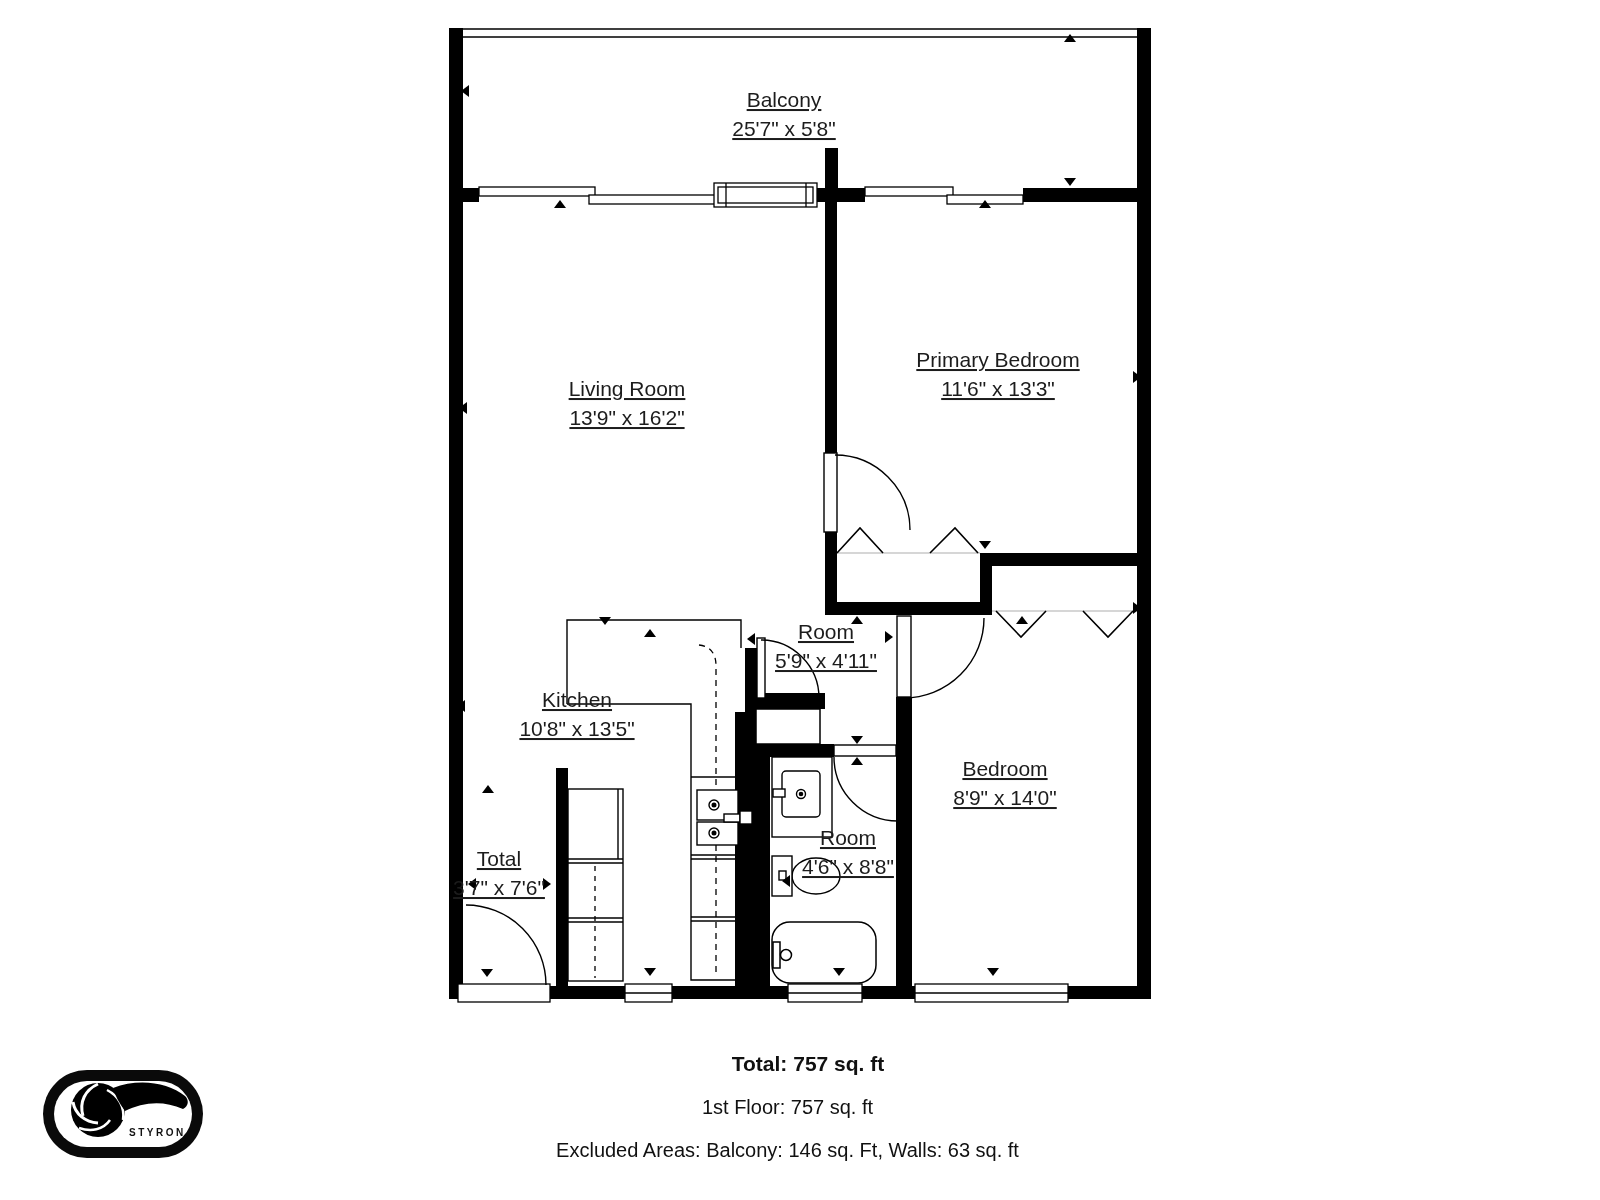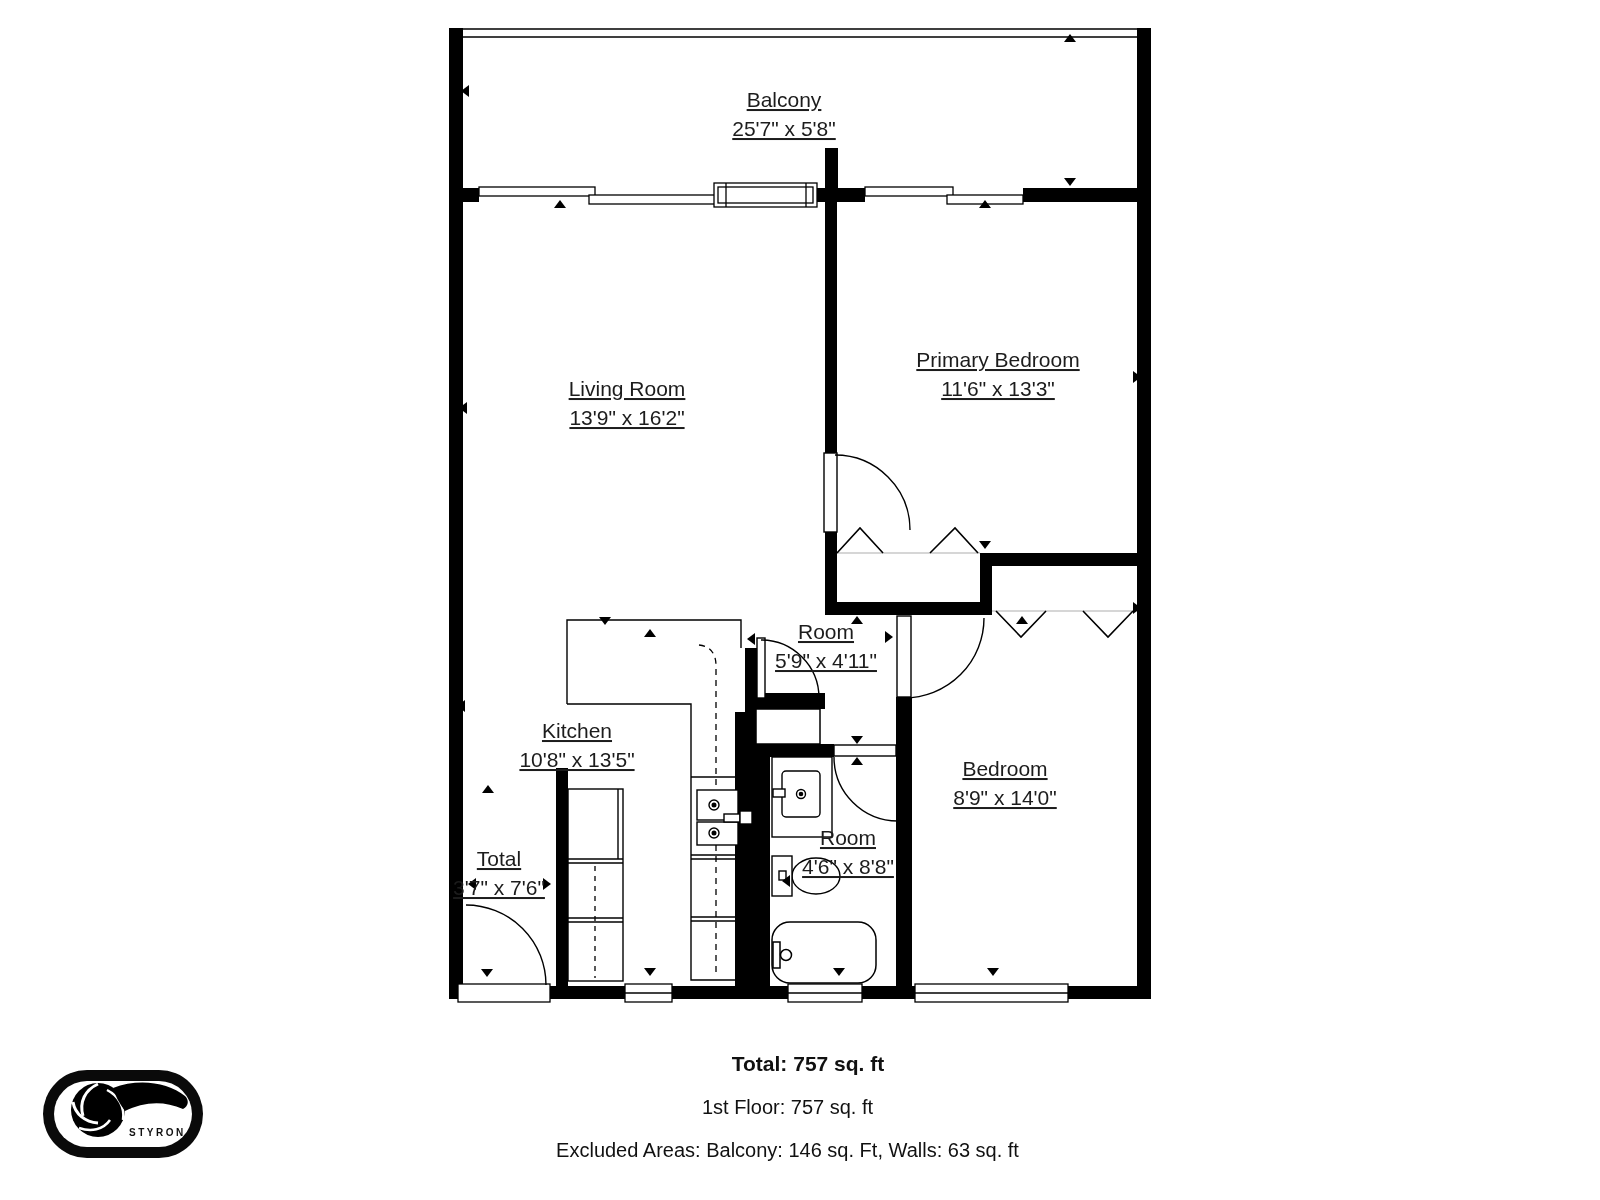--- a/index.html
+++ b/index.html
@@ -199,21 +199,21 @@
   <span>25'7" x 5'8"</span>
 </div>
 <div class="room-label" style="left:627px;top:404px">
   <span>Living Room</span>
   <span>13'9" x 16'2"</span>
 </div>
 <div class="room-label" style="left:998px;top:375px">
   <span>Primary Bedroom</span>
   <span>11'6" x 13'3"</span>
 </div>
-<div class="room-label" style="left:577px;top:746px">
+<div class="room-label" style="left:577px;top:715px">
   <span>Kitchen</span>
   <span>10'8" x 13'5"</span>
 </div>
 <div class="room-label" style="left:826px;top:647px">
   <span>Room</span>
   <span>5'9" x 4'11"</span>
 </div>
 <div class="room-label" style="left:1005px;top:784px">
   <span>Bedroom</span>
   <span>8'9" x 14'0"</span>

